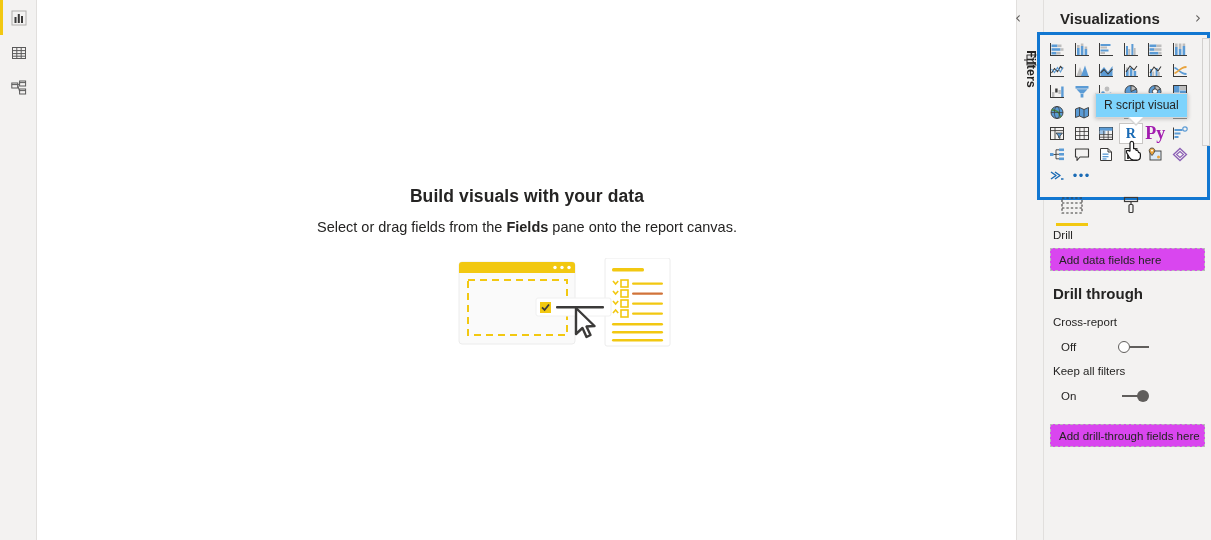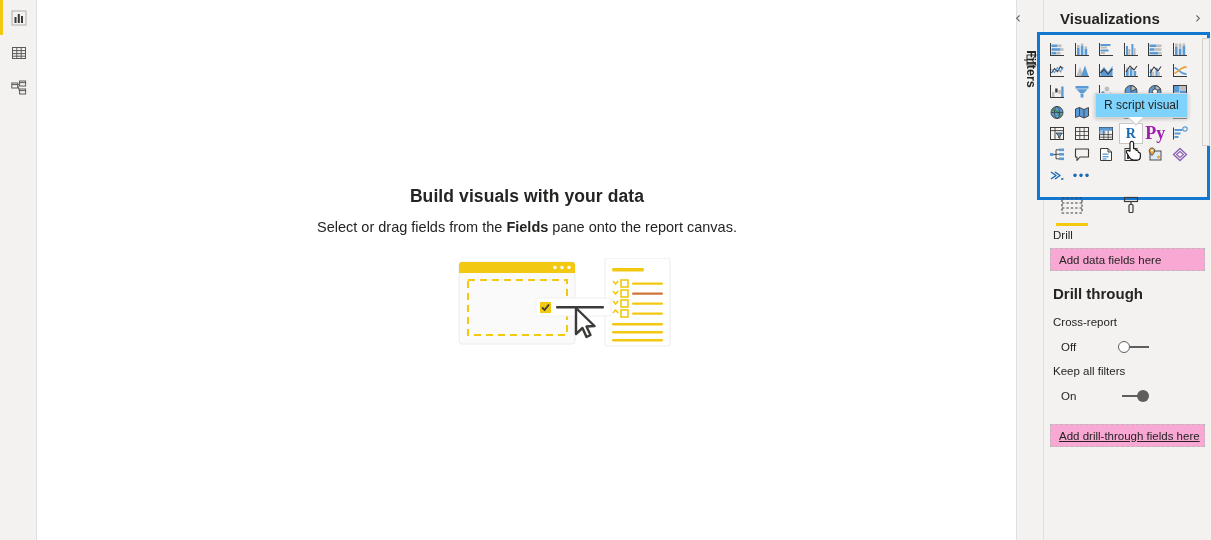--- a/index.html
+++ b/index.html
@@ -142,21 +142,21 @@
     display: flex; align-items: center; justify-content: center; cursor: default; }
   .viz-tab.active::after {
     content: ""; position: absolute; left: 2px; bottom: -4px;
     width: 32px; height: 3px; background: #f2c811;
   }
 
   .sec-label {
     position: absolute; font-size: 11.5px; color: #252423;
   }
   .drop-box {
-    position: absolute; background: #f9a8d4;
+    position: absolute; background: #d946ef;
     border: 1px dashed #b9b9b9;
     font-size: 11.5px; color: #252423;
     display: flex; align-items: center; padding-left: 8px;
   }
   .big-head {
     position: absolute; font-size: 15px; font-weight: bold; color: #252423;
   }
   .toggle { position: absolute; display: flex; align-items: center; gap: 36px; }
   .toggle .tlabel { font-size: 11.5px; color: #252423; margin-right: 6px; }
   .sw { position: relative; width: 34px; height: 12px; }
@@ -691,21 +691,21 @@
     <div class="sec-label" style="left:9px; top:365px;">Keep all filters</div>
 
     <div class="toggle" style="left:17px; top:390px;">
       <span class="tlabel">On</span>
       <span class="sw on">
         <span class="track"></span>
         <span class="knob"></span>
       </span>
     </div>
 
-    <div class="drop-box" style="left:6px; top:424px; width:155px; height:23px;text-decoration:underline;">Add drill-through fields here</div>
+    <div class="drop-box" style="left:6px; top:424px; width:155px; height:23px;">Add drill-through fields here</div>
   </div>
 
   <div class="tooltip">R script visual</div>
 
   <div class="hand-cursor">
     <svg width="17" height="21" viewBox="0 0 17 21">
       <path d="M5,11 L5,3.2 C5,2.1 5.8,1.3 6.8,1.3 C7.8,1.3 8.6,2.1 8.6,3.2 L8.6,8.6
                L9.5,8.6 C10.3,8.6 10.9,9.1 11,9.8 L11.1,10.4
                L12,10.5 C12.8,10.6 13.3,11.2 13.4,11.9 L13.5,12.5
                L14.3,12.7 C15,12.9 15.4,13.5 15.4,14.2 L15.4,16.4

